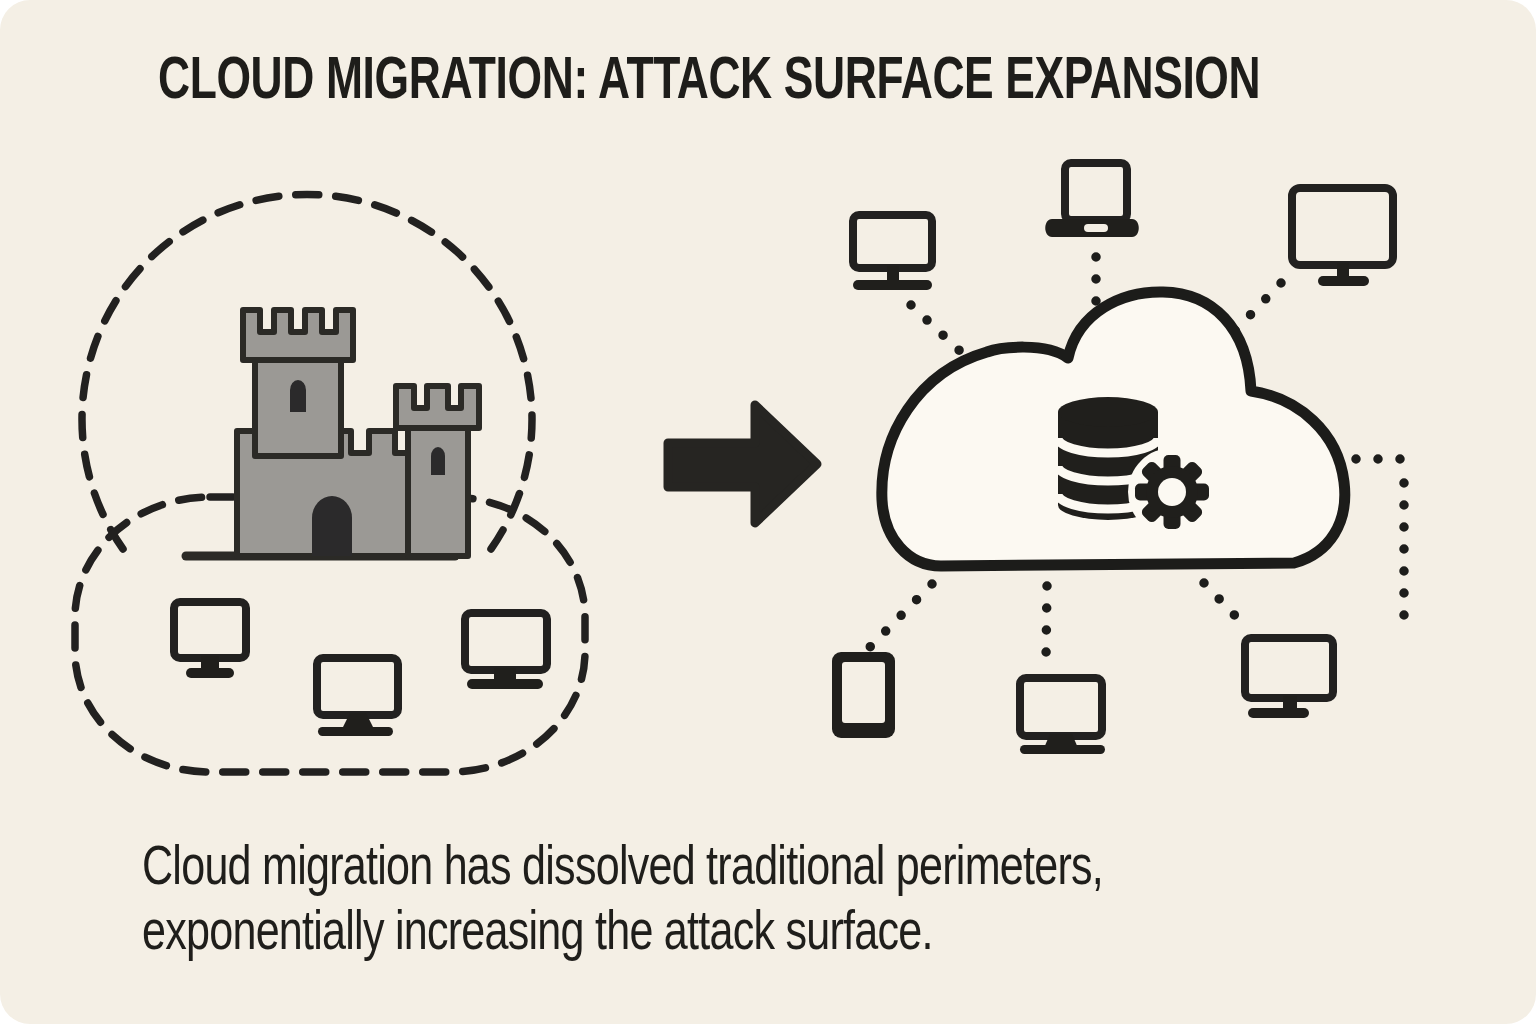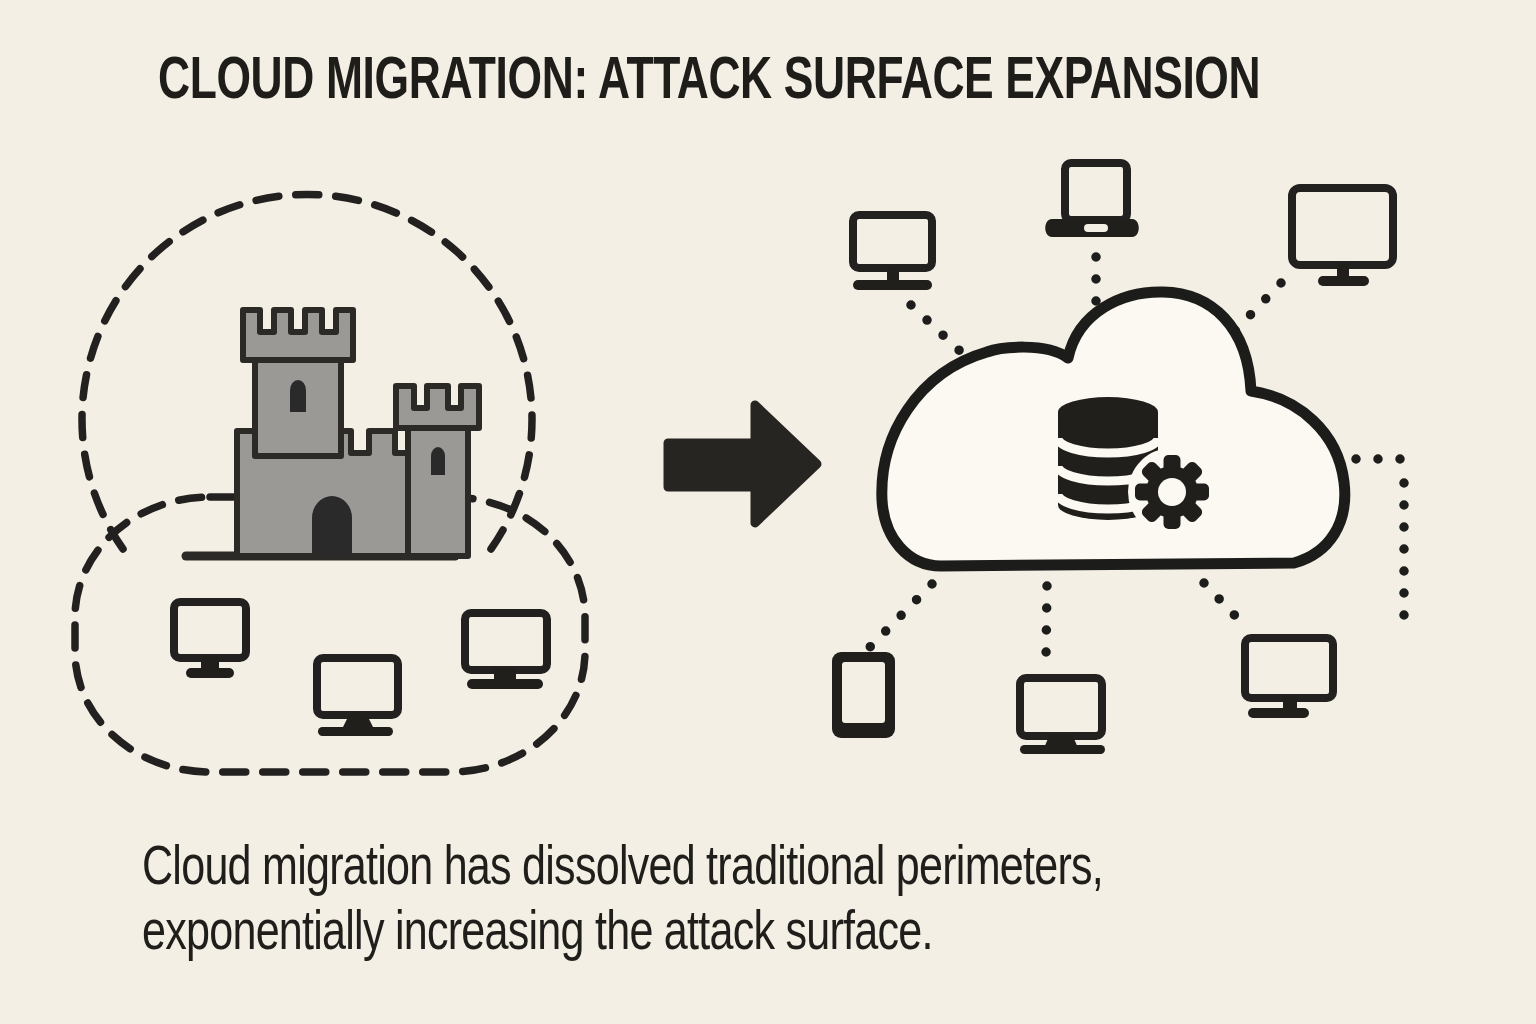--- a/index.html
+++ b/index.html
@@ -1,19 +1,19 @@
 <!DOCTYPE html>
 <html><head>
 <meta charset="utf-8">
 <style>
   html,body{margin:0;padding:0;}
   .page{
     position:relative;width:1536px;height:1024px;
     background:#f4efe5;overflow:hidden;
-    font-family:"Liberation Sans",sans-serif;color:#201f1c;
+    font-family:"Liberation Sans",sans-serif;color:#201f1c;border-radius:30px;
   }
   .title{
     position:absolute;left:158px;top:46px;
     transform:scaleX(.74);transform-origin:0 0;
     font-weight:bold;font-size:60px;line-height:64px;
     letter-spacing:-.5px;white-space:nowrap;color:#1e1d1a;
   }
   .caption{
     position:absolute;left:142px;top:832px;
     transform:scaleX(.77);transform-origin:0 0;

